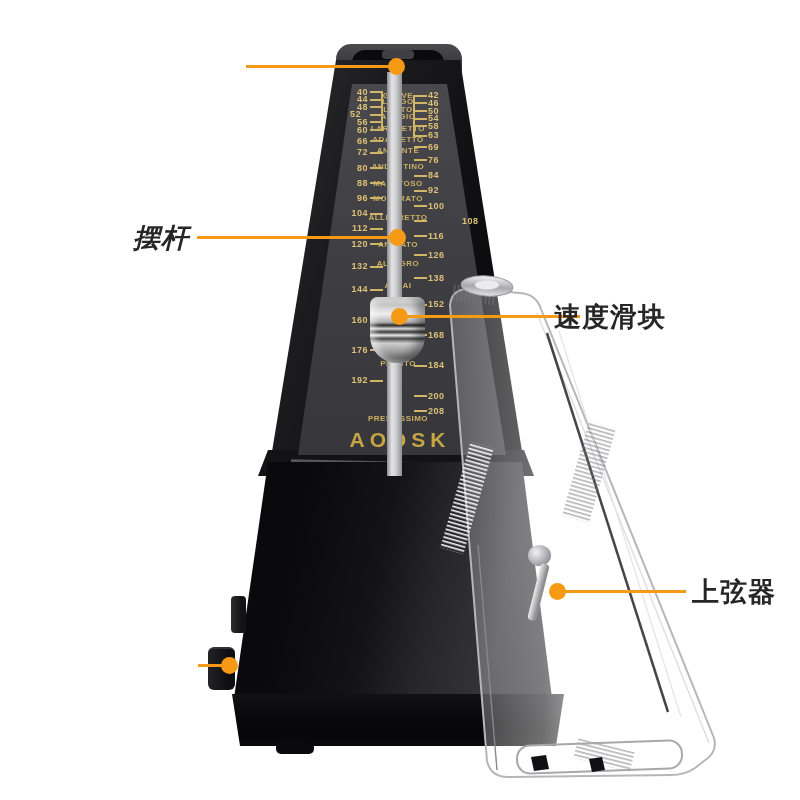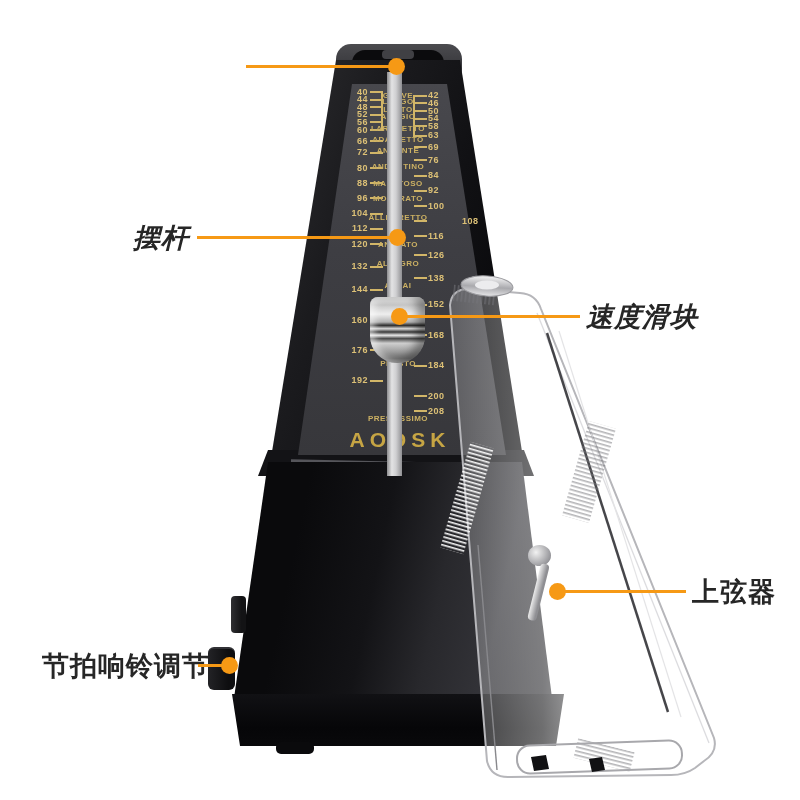--- a/index.html
+++ b/index.html
@@ -77,21 +77,21 @@
   <div class="abs foot"></div>
   <div class="abs plate"></div>
 
   <div class="abs scale">
       <div class="snum" style="right: 102px; top: 1.5px;">40</div>
       <div class="tick" style="left: 40px; width: 13px; top: 5px;"></div>
       <div class="snum" style="right: 102px; top: 9.1px;">44</div>
       <div class="tick" style="left: 40px; width: 13px; top: 12.6px;"></div>
       <div class="snum" style="right: 102px; top: 16.7px;">48</div>
       <div class="tick" style="left: 40px; width: 13px; top: 20.2px;"></div>
-      <div class="snum" style="right: 102px; top: 24.3px; margin-left: 28px;">52</div>
+      <div class="snum" style="right: 109px; top: 24.3px; margin-left: 28px;">52</div>
       <div class="tick" style="left: 40px; width: 13px; top: 27.8px;"></div>
       <div class="snum" style="right: 102px; top: 31.9px;">56</div>
       <div class="tick" style="left: 40px; width: 13px; top: 35.4px;"></div>
       <div class="snum" style="right: 102px; top: 39.5px;">60</div>
       <div class="tick" style="left: 40px; width: 13px; top: 43px;"></div>
       <div class="snum" style="right: 102px; top: 50.9px;">66</div>
       <div class="tick" style="left: 40px; width: 13px; top: 54.4px;"></div>
       <div class="snum" style="right: 102px; top: 62.3px;">72</div>
       <div class="tick" style="left: 40px; width: 13px; top: 65.8px;"></div>
       <div class="snum" style="right: 102px; top: 77.5px;">80</div>
@@ -229,23 +229,22 @@
 
   <div class="ann-line" style="left:246px;top:65px;width:146px;"></div>
   <div class="ann-dot" style="left:388px;top:58px;"></div>
 
   <div class="ann-label" style="left:133px;top:224px;font-style:italic;">摆杆</div>
   <div class="ann-line" style="left:197px;top:236px;width:196px;"></div>
   <div class="ann-dot" style="left:389px;top:229px;"></div>
 
   <div class="ann-dot" style="left:391px;top:308px;"></div>
   <div class="ann-line" style="left:404px;top:315px;width:176px;"></div>
-  <div class="ann-label" style="left:586px;top:303px;font-style:italic;">速度滑块</div>
+  <div class="ann-label" style="left:554px;top:303px;">速度滑块</div>
 
   <div class="ann-dot" style="left:549px;top:583px;"></div>
   <div class="ann-line" style="left:562px;top:590px;width:124px;"></div>
   <div class="ann-label" style="left:692px;top:578px;">上弦器</div>
 
-  <div class="ann-label" style="left:42px;top:652px;">节拍响铃调节</div>
   <div class="ann-line" style="left:198px;top:664px;width:26px;"></div>
   <div class="ann-dot" style="left:221px;top:657px;"></div>
 
 </div>
 
 </body></html>

